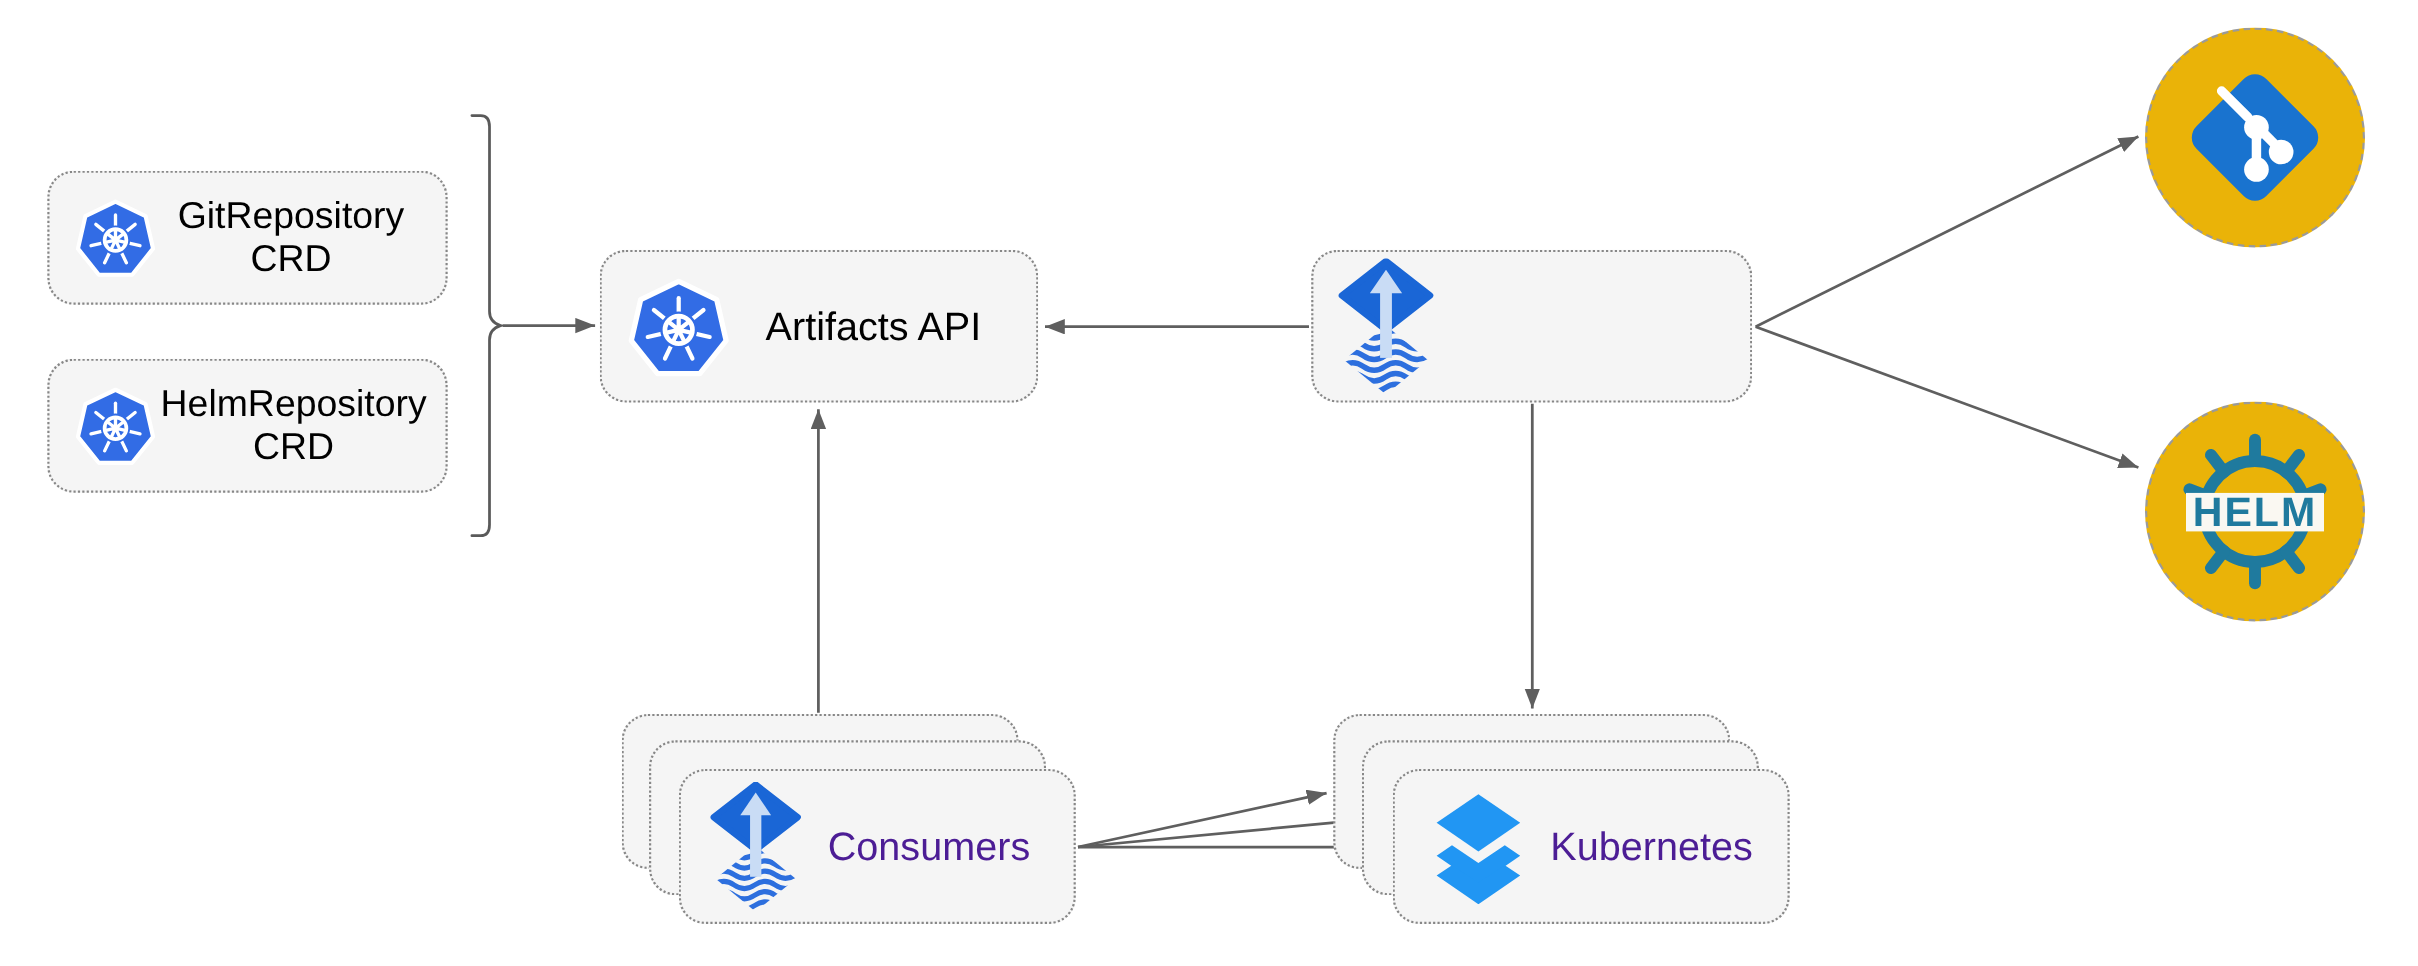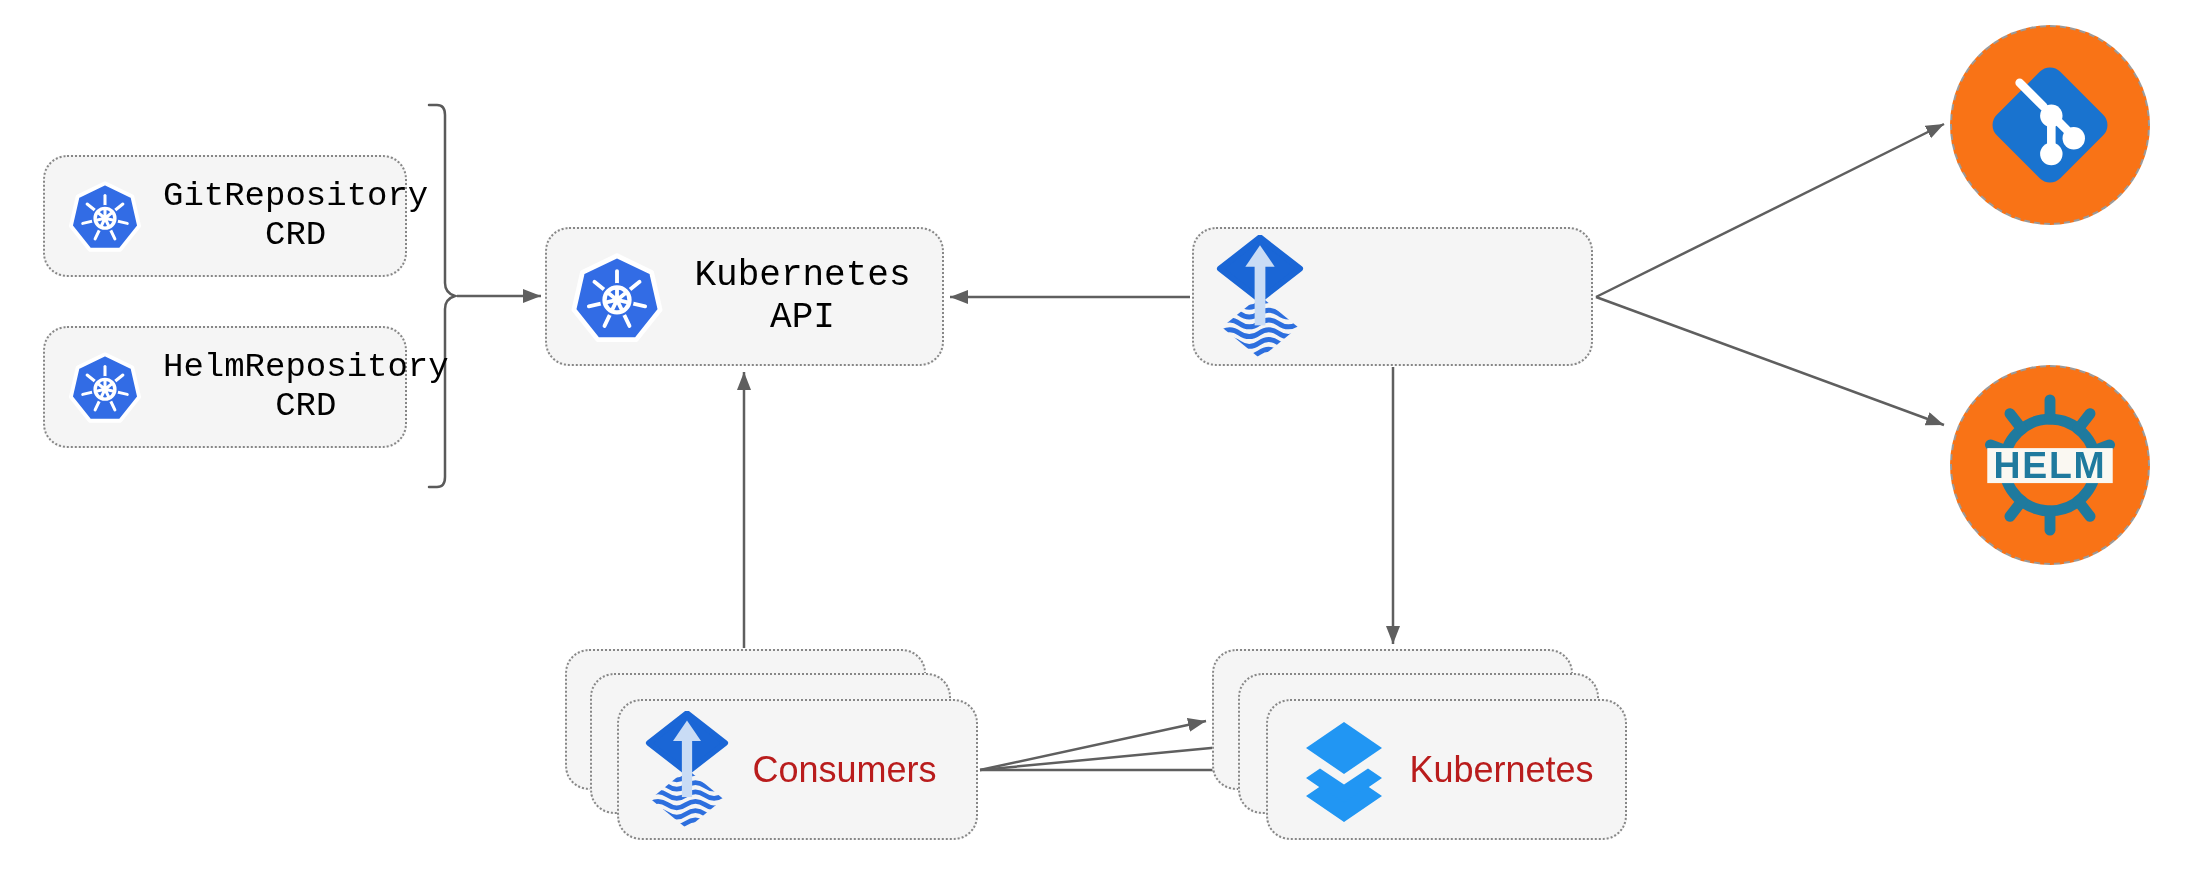--- a/index.html
+++ b/index.html
@@ -2,35 +2,35 @@
 <html><head>
 <meta charset="utf-8">
 <style>
   html,body{margin:0;padding:0;background:#ffffff;}
   #canvas{
     position:relative;width:2198px;height:878px;background:#ffffff;overflow:hidden;
     font-family:"Liberation Sans",sans-serif;color:#000;
   }
   .node{
     position:absolute;background:#f5f5f5;border:2.5px dotted #878787;border-radius:24px;
-    box-sizing:border-box;display:flex;align-items:center;padding:0 22px;gap:20px;font-family:Liberation Mono, monospace;
+    box-sizing:border-box;display:flex;align-items:center;padding:0 22px;gap:3px;
   }
   .node .label{
     flex:1;text-align:center;white-space:pre-line;line-height:1.16;font-size:36px;color:#000;
   }
   .crd .label{font-size:34px;}
   .stackbox{
     position:absolute;background:#f5f5f5;border:2.5px dotted #878787;border-radius:24px;
     box-sizing:border-box;
   }
   .stackfront{display:flex;align-items:center;padding:0 26px;gap:10px;}
-  .stackfront .label{flex:1;text-align:center;font-size:36px;color:#b91c1c;}
+  .stackfront .label{flex:1;text-align:center;font-size:36px;color:#4c1d95;}
   .endpoint{
     position:absolute;width:200px;height:200px;border-radius:50%;
-    background:#f97316;border:2.5px dashed #9a9a9a;box-sizing:border-box;
+    background:#eab308;border:2.5px dashed #9a9a9a;box-sizing:border-box;
     display:flex;align-items:center;justify-content:center;
   }
   .icon{flex:0 0 auto;display:block;}
   #edge-layer{position:absolute;left:0;top:0;width:2198px;height:878px;pointer-events:none;}
 </style>
 </head>
 <body>
 
 <div id="canvas">
 
@@ -109,21 +109,21 @@
         <line x1="50" y1="53" x2="79.3" y2="59.7"></line>
           <line x1="50" y1="53" x2="63" y2="80.1"></line>
         <line x1="50" y1="53" x2="37" y2="80.1"></line>
           <line x1="50" y1="53" x2="20.7" y2="59.7"></line>
         <line x1="50" y1="53" x2="26.5" y2="34.2"></line>
       </g>
       <circle cx="50" cy="53" r="15.5" fill="none" stroke="#326ce5" stroke-width="4"></circle>
       <circle cx="50" cy="53" r="13" fill="none" stroke="#ffffff" stroke-width="4.5"></circle>
       <circle cx="50" cy="53" r="4.5" fill="#ffffff"></circle>
     </svg>
-    <div class="label">Kubernetes API</div>
+    <div class="label">Artifacts API</div>
   </div>
 
   <div class="node" style="left:1192px;top:227px;width:401px;height:139px;">
     <svg class="icon" width="88" height="124" viewBox="0 0 90 126">
       <path d="M45,2 L86,34 L45,66 L4,34 Z" fill="#1a66d6" stroke="#1a66d6" stroke-width="6" stroke-linejoin="round"></path>
       <defs>
         <clipPath id="fluxwave-src">
             <path d="M45,62 L84,94 L45,126 L6,94 Z"></path>
           </clipPath>
       </defs>

